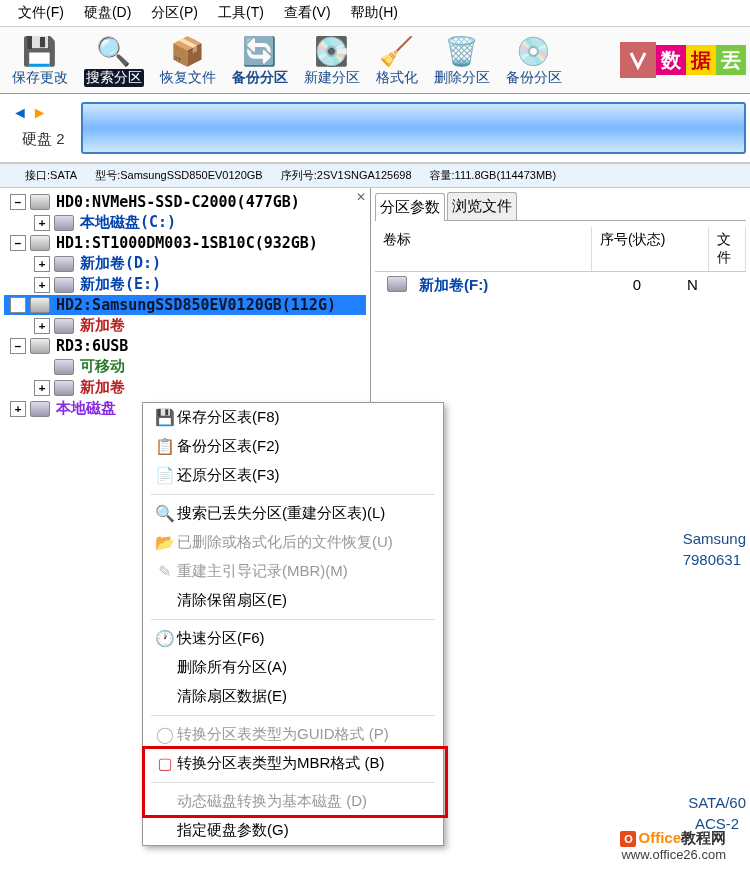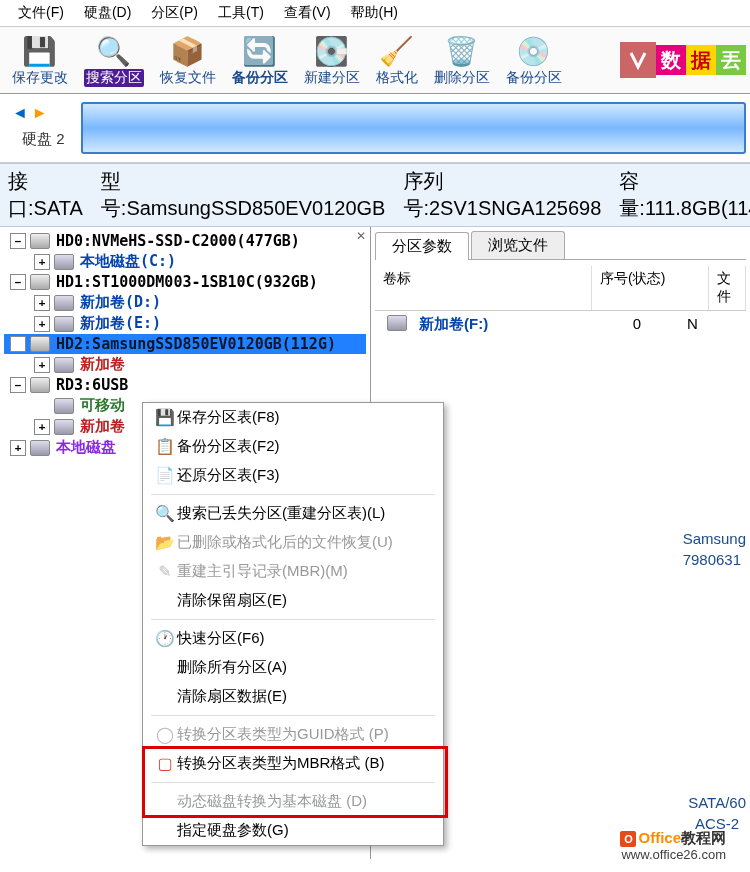--- a/index.html
+++ b/index.html
@@ -1,51 +1,51 @@
 <!DOCTYPE html>
 <html><head>
 <meta charset="utf-8">
 <style>
 body{margin:0;font-family:"Microsoft YaHei",SimSun,sans-serif;font-size:14px;background:#fff;color:#000;overflow:hidden;width:750px;height:872px;position:relative}
 .menubar{display:flex;padding:2px 8px;border-bottom:1px solid #ccc;font-size:14px}
 .menubar-item{padding:2px 10px;cursor:default}
 .toolbar{display:flex;border-bottom:1px solid #999;padding:2px 4px;background:#fafafa}
 .tool-btn{display:flex;flex-direction:column;align-items:center;padding:4px 6px;margin:0 2px;font-size:14px;color:#1a4b8c;cursor:pointer}
 .tool-btn .ico{width:36px;height:36px;display:flex;align-items:center;justify-content:center;font-size:28px}
-.tool-btn:nth-child(2) .lbl{background:#4c1d95;color:#fff;padding:0 2px;border-radius:2px}
+.tool-btn:nth-child(2) .lbl{background:#0f172a;color:#fff;padding:0 2px;border-radius:2px}
 .tool-btn:nth-child(4) .lbl{color:#1a4b8c}
 .logo-box{margin-left:auto;display:flex;align-items:center}
 .logo-cell{width:36px;height:36px;display:flex;align-items:center;justify-content:center;font-size:20px;color:#fff;font-weight:bold}
 .disk-head{display:flex;align-items:center;border-bottom:1px solid #ccc;padding:4px}
 .nav-arr{display:flex;gap:4px;padding:4px 8px}
 .arr{font-size:16px;color:#06c;cursor:pointer}
 .disk-bar{flex:1;height:48px;margin:4px 0 4px 8px;background:linear-gradient(to bottom,#d0e8ff 0%,#7ab8ff 50%,#d0e8ff 100%);border:2px solid #3a7fc8;border-radius:3px}
 .disk-label{padding:4px 8px 8px 18px;font-size:15px;color:#333}
-.info-bar{background:#eaf2fb;border-top:1px solid #bcd;border-bottom:1px solid #bcd;padding:4px 8px;font-size:20px;display:flex;gap:18px}
+.info-bar{background:#eaf2fb;border-top:1px solid #bcd;border-bottom:1px solid #bcd;padding:4px 25px;font-size:11px;display:flex;gap:18px}
 .main-area{display:flex;position:relative;height:calc(100% - 240px)}
 .tree-pane{width:370px;border-right:1px solid #999;overflow:hidden;position:relative}
 .tree-close{position:absolute;top:2px;right:4px;font-size:12px;color:#666;cursor:pointer}
 .tree{padding:4px;font-family:"SimSun","NSimSun",monospace;font-size:15px;font-weight:bold}
 .tree-row{display:flex;align-items:center;padding:1px 0;white-space:nowrap}
 .exp{width:14px;height:14px;border:1px solid #888;display:inline-flex;align-items:center;justify-content:center;font-size:11px;margin-right:4px;background:#fff;cursor:pointer;font-family:monospace}
 .exp-sp{width:20px;display:inline-block}
 .dico{width:18px;height:14px;background:#ccc;border:1px solid #888;margin-right:6px;display:inline-block;border-radius:2px}
 .dico.hdd{background:linear-gradient(#eee,#aaa)}
 .dico.vol{background:linear-gradient(#dde,#99a)}
 .disk-name{color:#000}
 .vol-name{color:#0645ad}
 .vol-name.sel{color:#b22;}
 .vol-name.grn{color:#2a7a2a}
 .tree-row.sel{background:#2080ff;color:#fff}
 .tree-row.sel .disk-name{color:#0f172a}
 .lvl1{padding-left:6px}
 .lvl2{padding-left:30px}
 .right-pane{flex:1;overflow:hidden}
 .tabs{display:flex;border-bottom:1px solid #aaa;margin:4px 4px 0 4px}
-.tab{padding:4px 16px;border:1px solid #aaa;border-bottom:none;background:#eee;border-radius:3px 3px 0 0;margin-right:2px;cursor:pointer;font-size:15px}
+.tab{padding:4px 4px;border:1px solid #aaa;border-bottom:none;background:#eee;border-radius:3px 3px 0 0;margin-right:2px;cursor:pointer;font-size:15px}
 .tab.active{background:#fff;position:relative;top:1px}
 .grid-head{display:flex;border-bottom:1px solid #ccc;margin:6px 4px 0 4px;font-size:14px}
 .grid-head .col{padding:4px 8px;border-right:1px solid #ddd}
 .grid-row{display:flex;padding:4px 8px 4px 12px;margin:0 4px;font-size:15px}
 .grid-row .c1{display:flex;align-items:flex-start;gap:6px;width:200px}
 .grid-row .c2{width:100px;text-align:center}
 .vol-label{color:#0645ad;font-weight:bold}
 .ctx-menu{position:absolute;left:142px;top:402px;width:300px;background:#fff;border:1px solid #999;box-shadow:3px 3px 6px rgba(0,0,0,.3);z-index:100;font-size:15px}
 .ctx-item{display:flex;align-items:center;padding:5px 10px;cursor:pointer}
 .ctx-item .mi{width:24px;display:inline-flex;justify-content:center;font-size:16px;color:#4a90d9}

